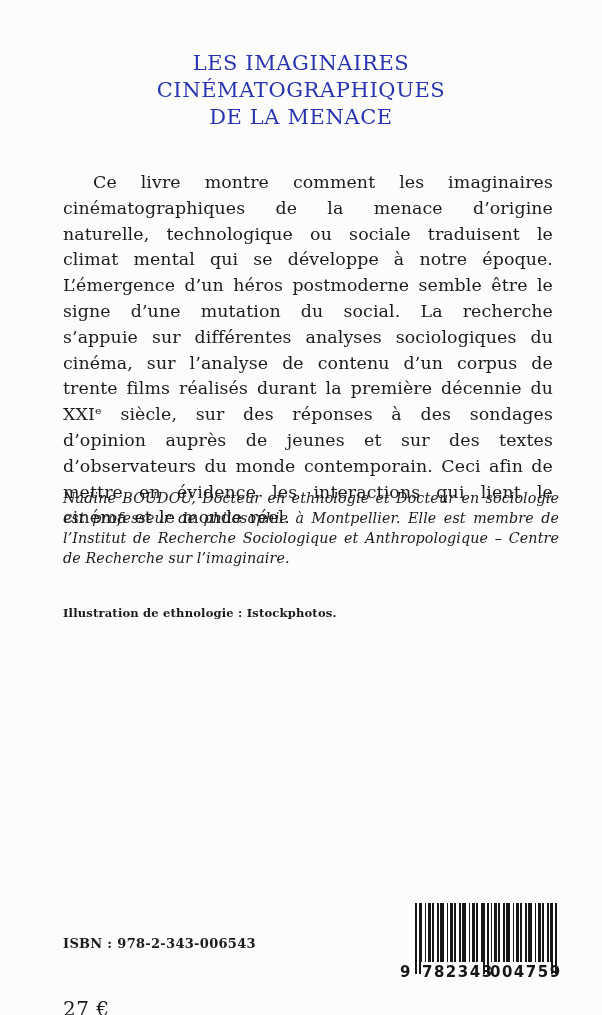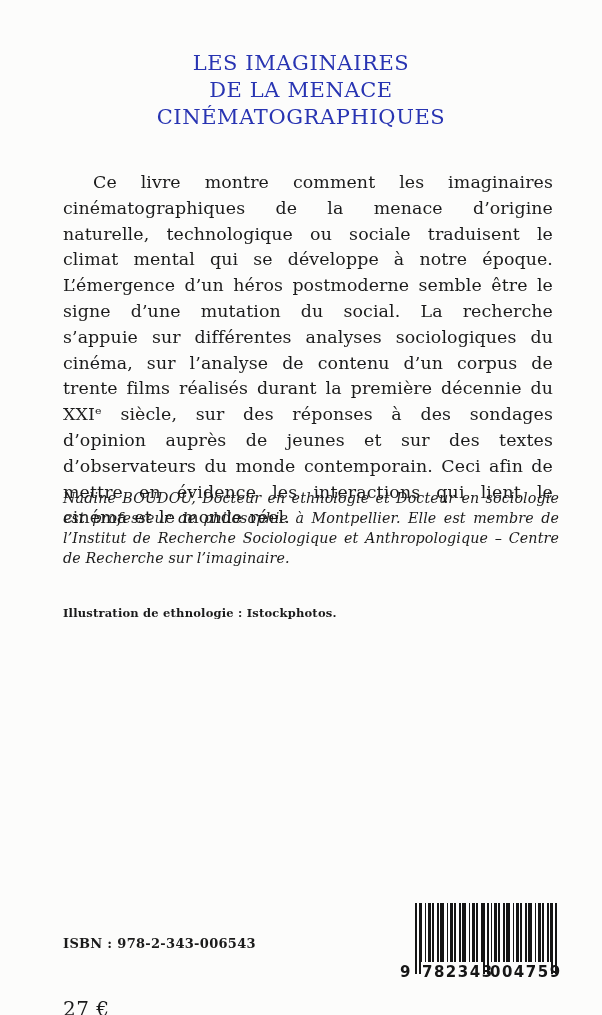--- a/index.html
+++ b/index.html
@@ -106,22 +106,22 @@
   .digit-group-left{left:7px;}
   .digit-group-right{left:75px;}
 </style>
 </head>
 <body>
 
 <div class="page">
 
   <header class="title">
     <div>LES IMAGINAIRES</div>
+    <div>CINÉMATOGRAPHIQUES</div>
     <div>DE LA MENACE</div>
-    <div>CINÉMATOGRAPHIQUES</div>
   </header>
 
   <p class="synopsis">Ce livre montre comment les imaginaires cinématographiques de la menace d’origine naturelle, technologique ou sociale traduisent le climat mental qui se développe à notre époque. L’émergence d’un héros postmoderne semble être le signe d’une mutation du social. La recherche s’appuie sur différentes analyses sociologiques du cinéma, sur l’analyse de contenu d’un corpus de trente films réalisés durant la première décennie du XXIᵉ siècle, sur des réponses à des sondages d’opinion auprès de jeunes et sur des textes d’observateurs du monde contemporain. Ceci afin de mettre en évidence les interactions qui lient le cinéma et le monde réel.</p>
 
   <p class="bio">Nadine BOUDOU, Docteur en ethnologie et Docteur en sociologie est professeur de philosophie à Montpellier. Elle est membre de l’Institut de Recherche Sociologique et Anthropologique – Centre de Recherche sur l’imaginaire.</p>
 
   <p class="credit">Illustration de ethnologie : Istockphotos.</p>
 
 
   <div class="isbn">ISBN : 978-2-343-006543</div>

